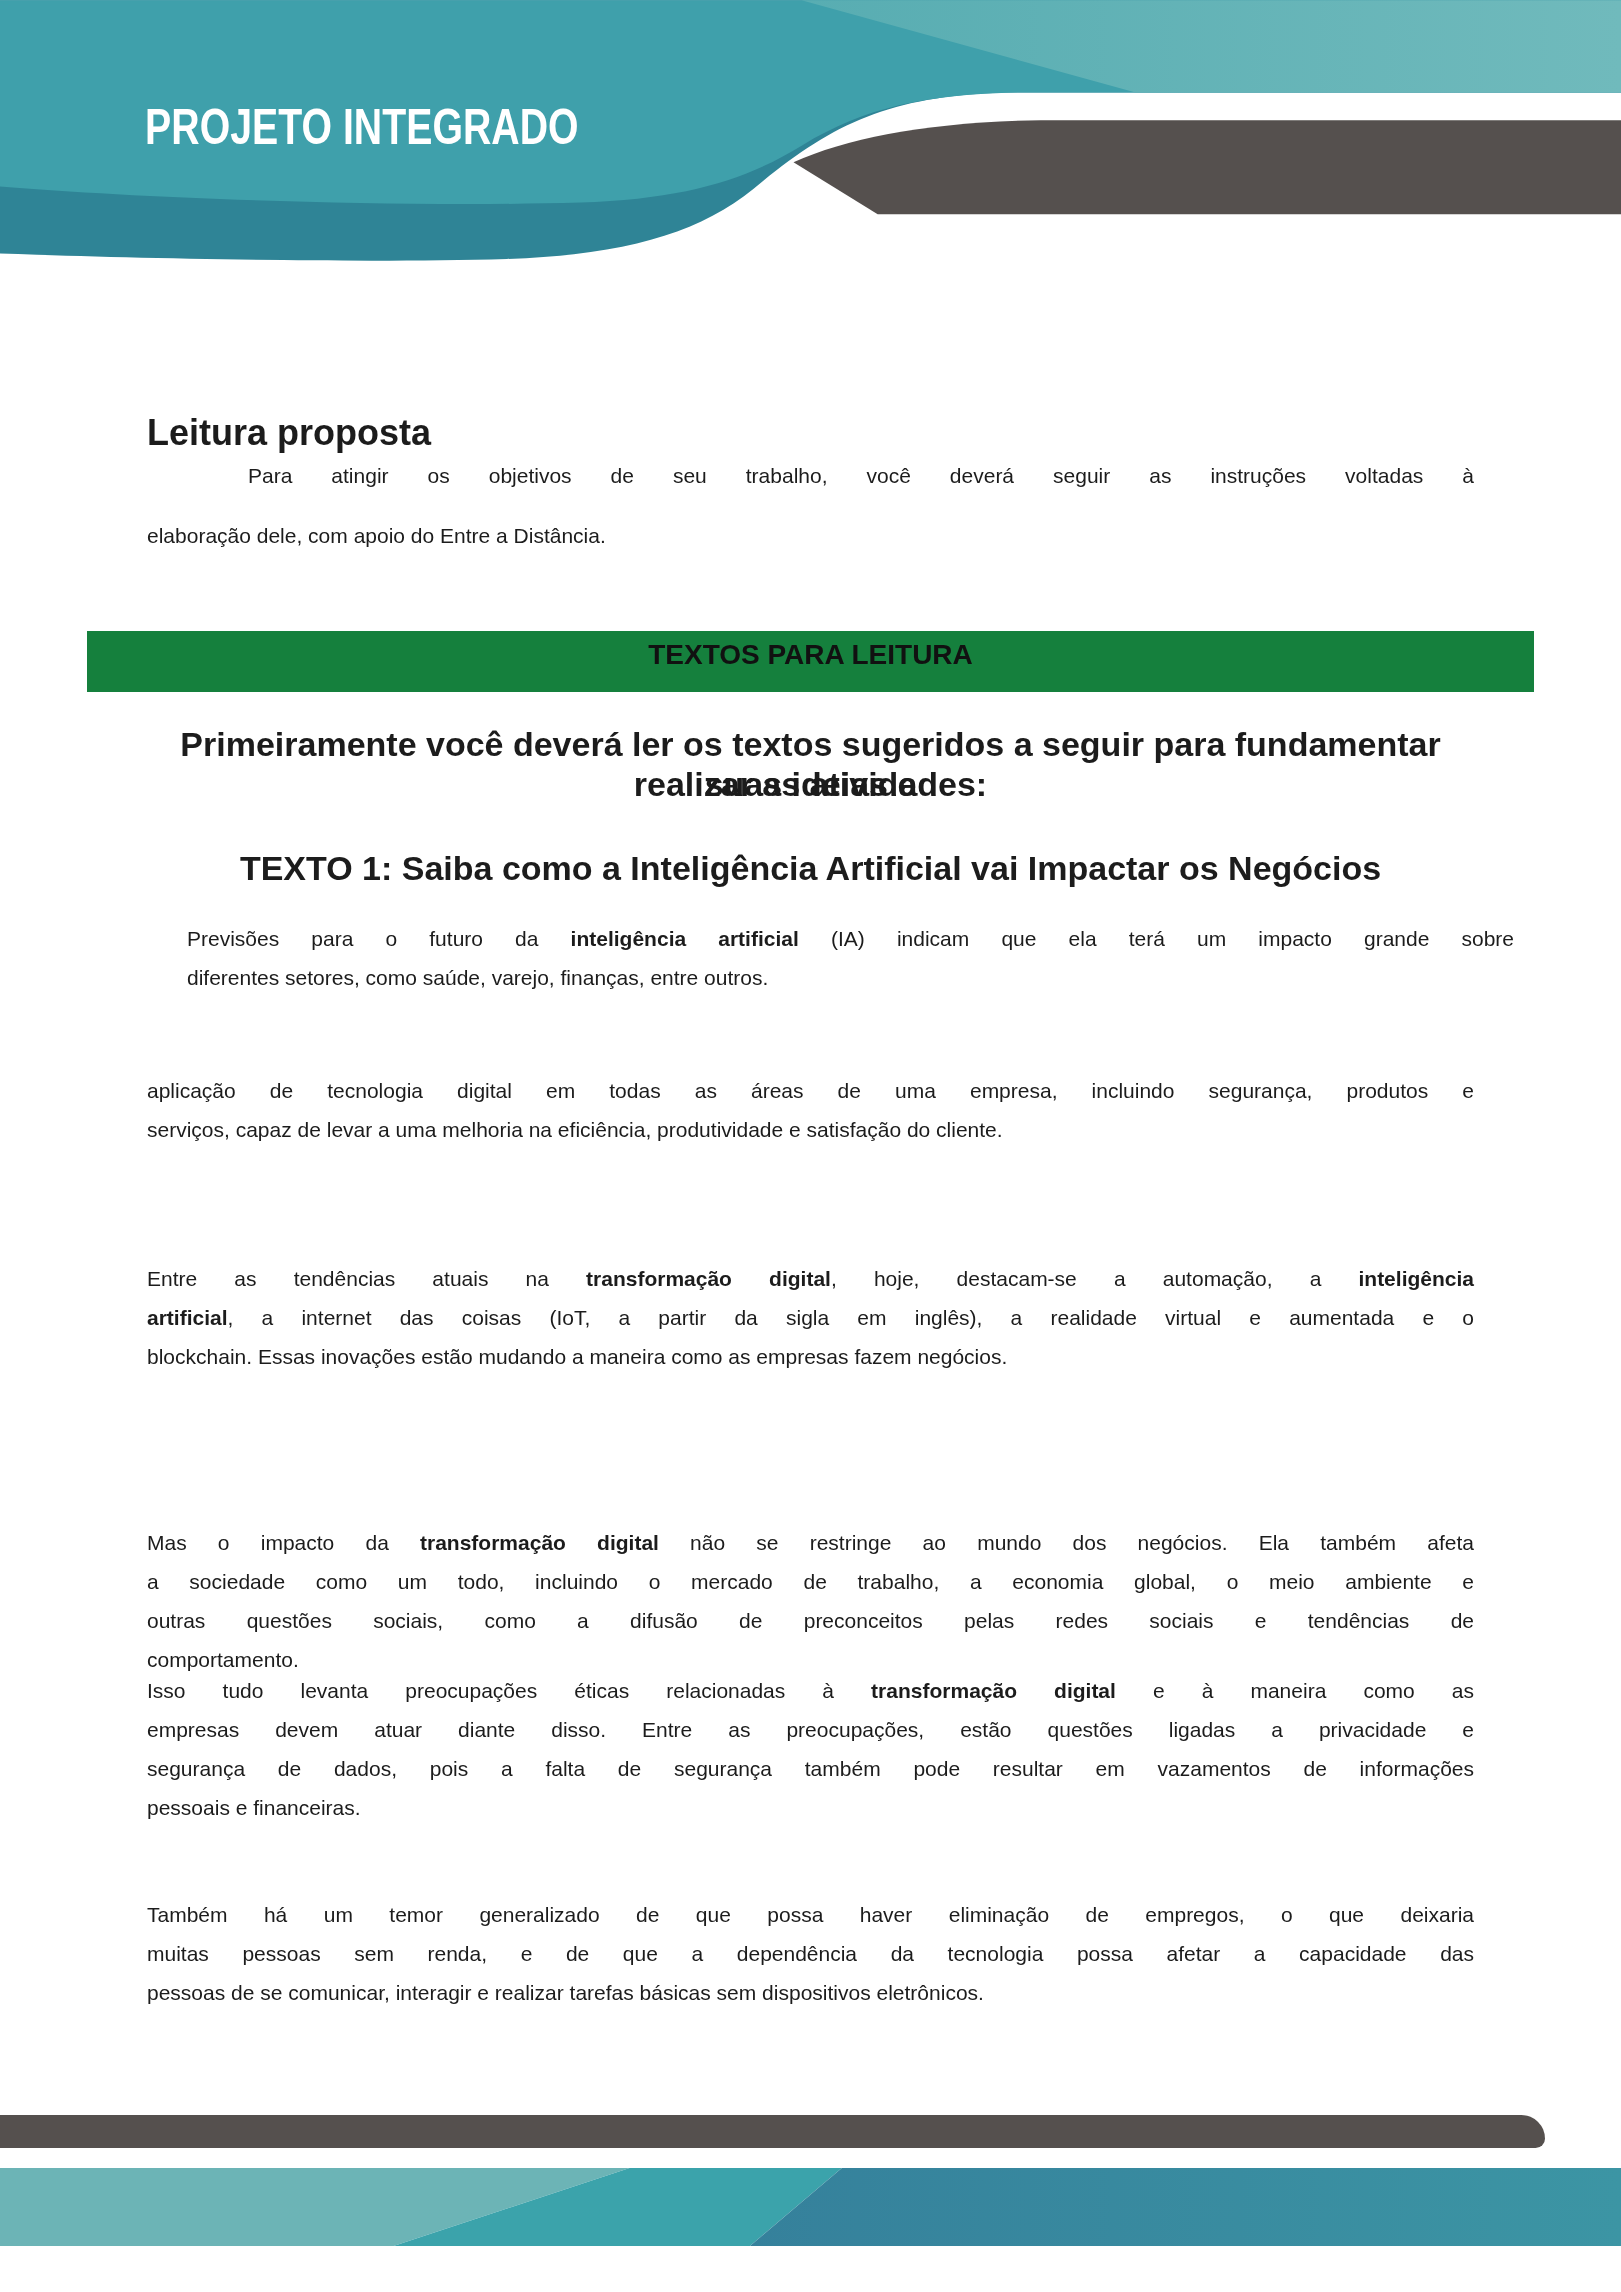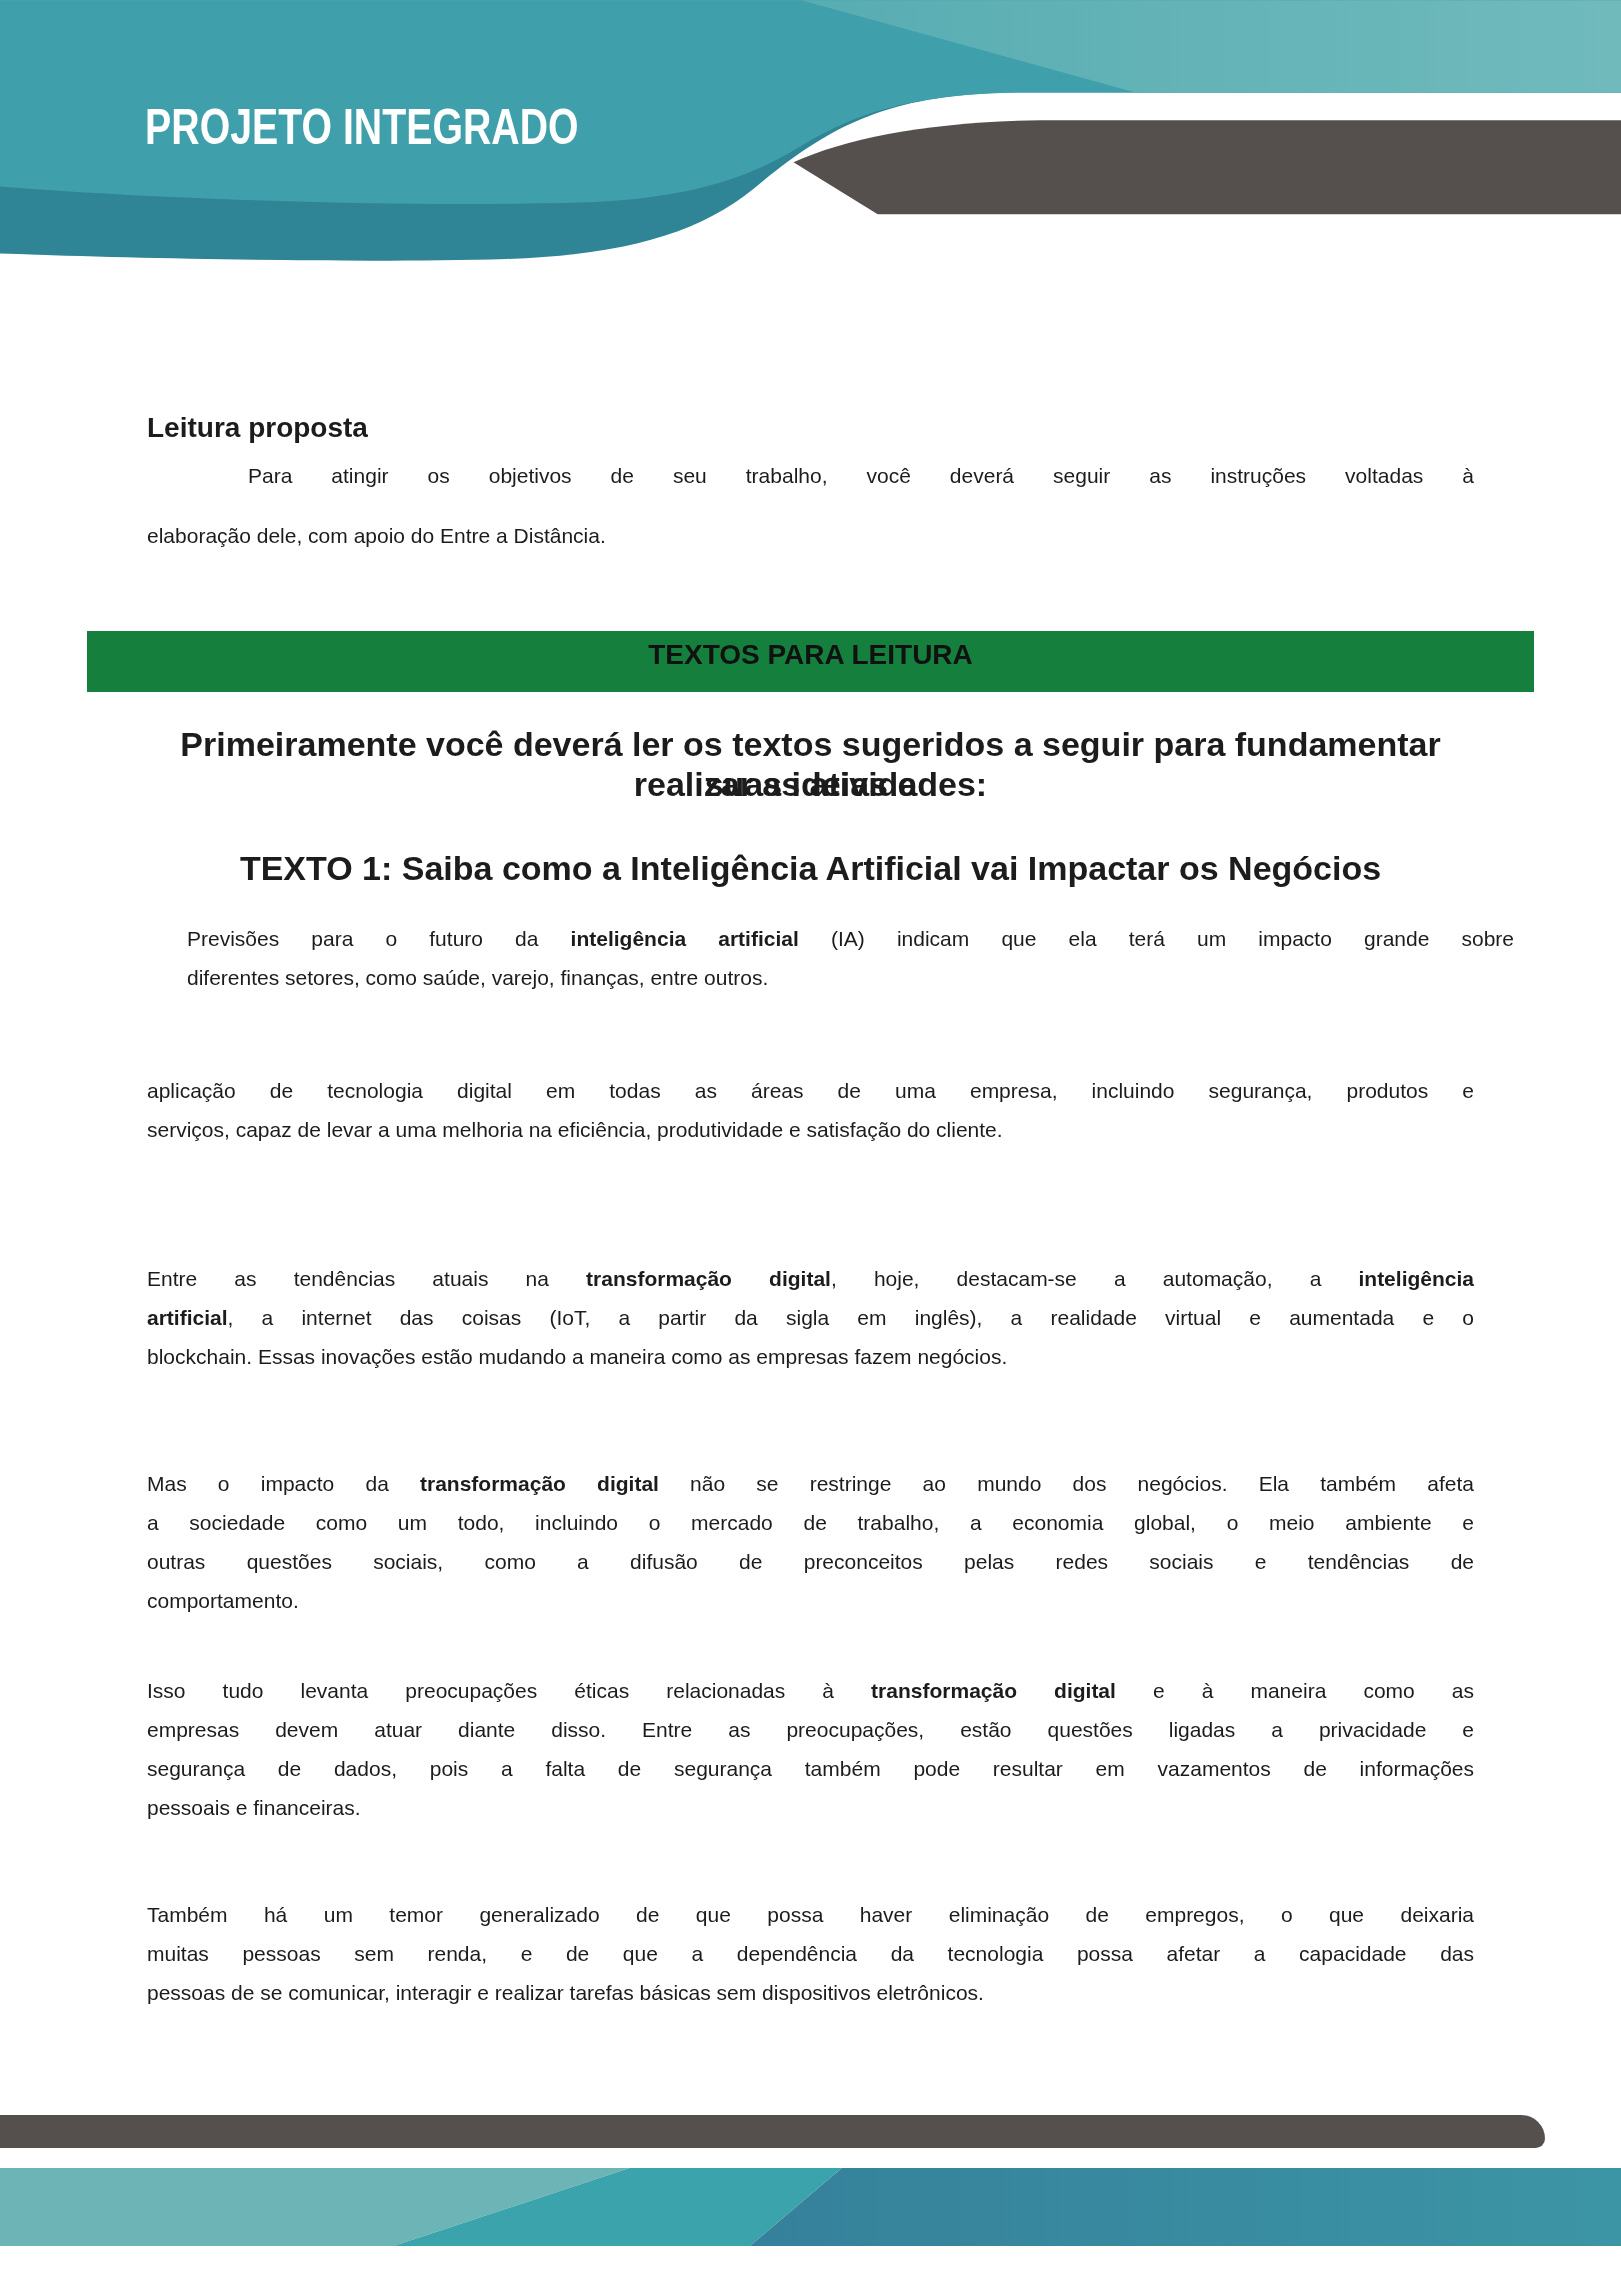--- a/index.html
+++ b/index.html
@@ -15,21 +15,21 @@
   .header-art{position:absolute;top:0;left:0;}
   .footer-band{position:absolute;left:0;top:2168px;}
   .footer-bar{
     position:absolute;left:0;top:2115px;
     width:1545px;height:33px;
     background:#55504E;
     border-radius:0 27px 10.7px 0;
   }
   
   .tblock{position:absolute;left:147px;width:1327px;font-size:21px;}
-  .heading{font-weight:700;font-size:28px;}
+  .heading{font-weight:700;font-size:36px;}
   .jline{
     height:39px;line-height:39px;
     text-align:justify;text-align-last:justify;
   }
   .jline.last{text-align-last:left;}
   .jline .b{font-weight:700;}
   .intro-para .jline{height:60px;line-height:60px;}
   .intro-para .jline:first-child{padding-left:101px;}
   .banner{
     position:absolute;left:87px;top:631px;
@@ -94,21 +94,21 @@
     </div>
   <div class="tblock" style="top:1071px;">
       <div class="jline"><span>aplicação de tecnologia digital em todas as áreas de uma empresa, incluindo segurança, produtos e</span></div>
       <div class="jline last"><span>serviços, capaz de levar a uma melhoria na eficiência, produtividade e satisfação do cliente.</span></div>
     </div>
   <div class="tblock" style="top:1259px;">
       <div class="jline"><span>Entre as tendências atuais na </span><span class="b">transformação digital</span><span>, hoje, destacam-se a automação, a </span><span class="b">inteligência</span></div>
       <div class="jline"><span class="b">artificial</span><span>, a internet das coisas (IoT, a partir da sigla em inglês), a realidade virtual e aumentada e o</span></div>
       <div class="jline last"><span>blockchain. Essas inovações estão mudando a maneira como as empresas fazem negócios.</span></div>
     </div>
-  <div class="tblock" style="top:1464px;">
+  <div class="tblock" style="top:1523px;">
       <div class="jline"><span>Mas o impacto da </span><span class="b">transformação digital</span><span> não se restringe ao mundo dos negócios. Ela também afeta</span></div>
       <div class="jline"><span>a sociedade como um todo, incluindo o mercado de trabalho, a economia global, o meio ambiente e</span></div>
       <div class="jline"><span>outras questões sociais, como a difusão de preconceitos pelas redes sociais e tendências de</span></div>
       <div class="jline last"><span>comportamento.</span></div>
     </div>
   <div class="tblock" style="top:1671px;">
       <div class="jline"><span>Isso tudo levanta preocupações éticas relacionadas à </span><span class="b">transformação digital</span><span> e à maneira como as</span></div>
       <div class="jline"><span>empresas devem atuar diante disso. Entre as preocupações, estão questões ligadas a privacidade e</span></div>
       <div class="jline"><span>segurança de dados, pois a falta de segurança também pode resultar em vazamentos de informações</span></div>
       <div class="jline last"><span>pessoais e financeiras.</span></div>

